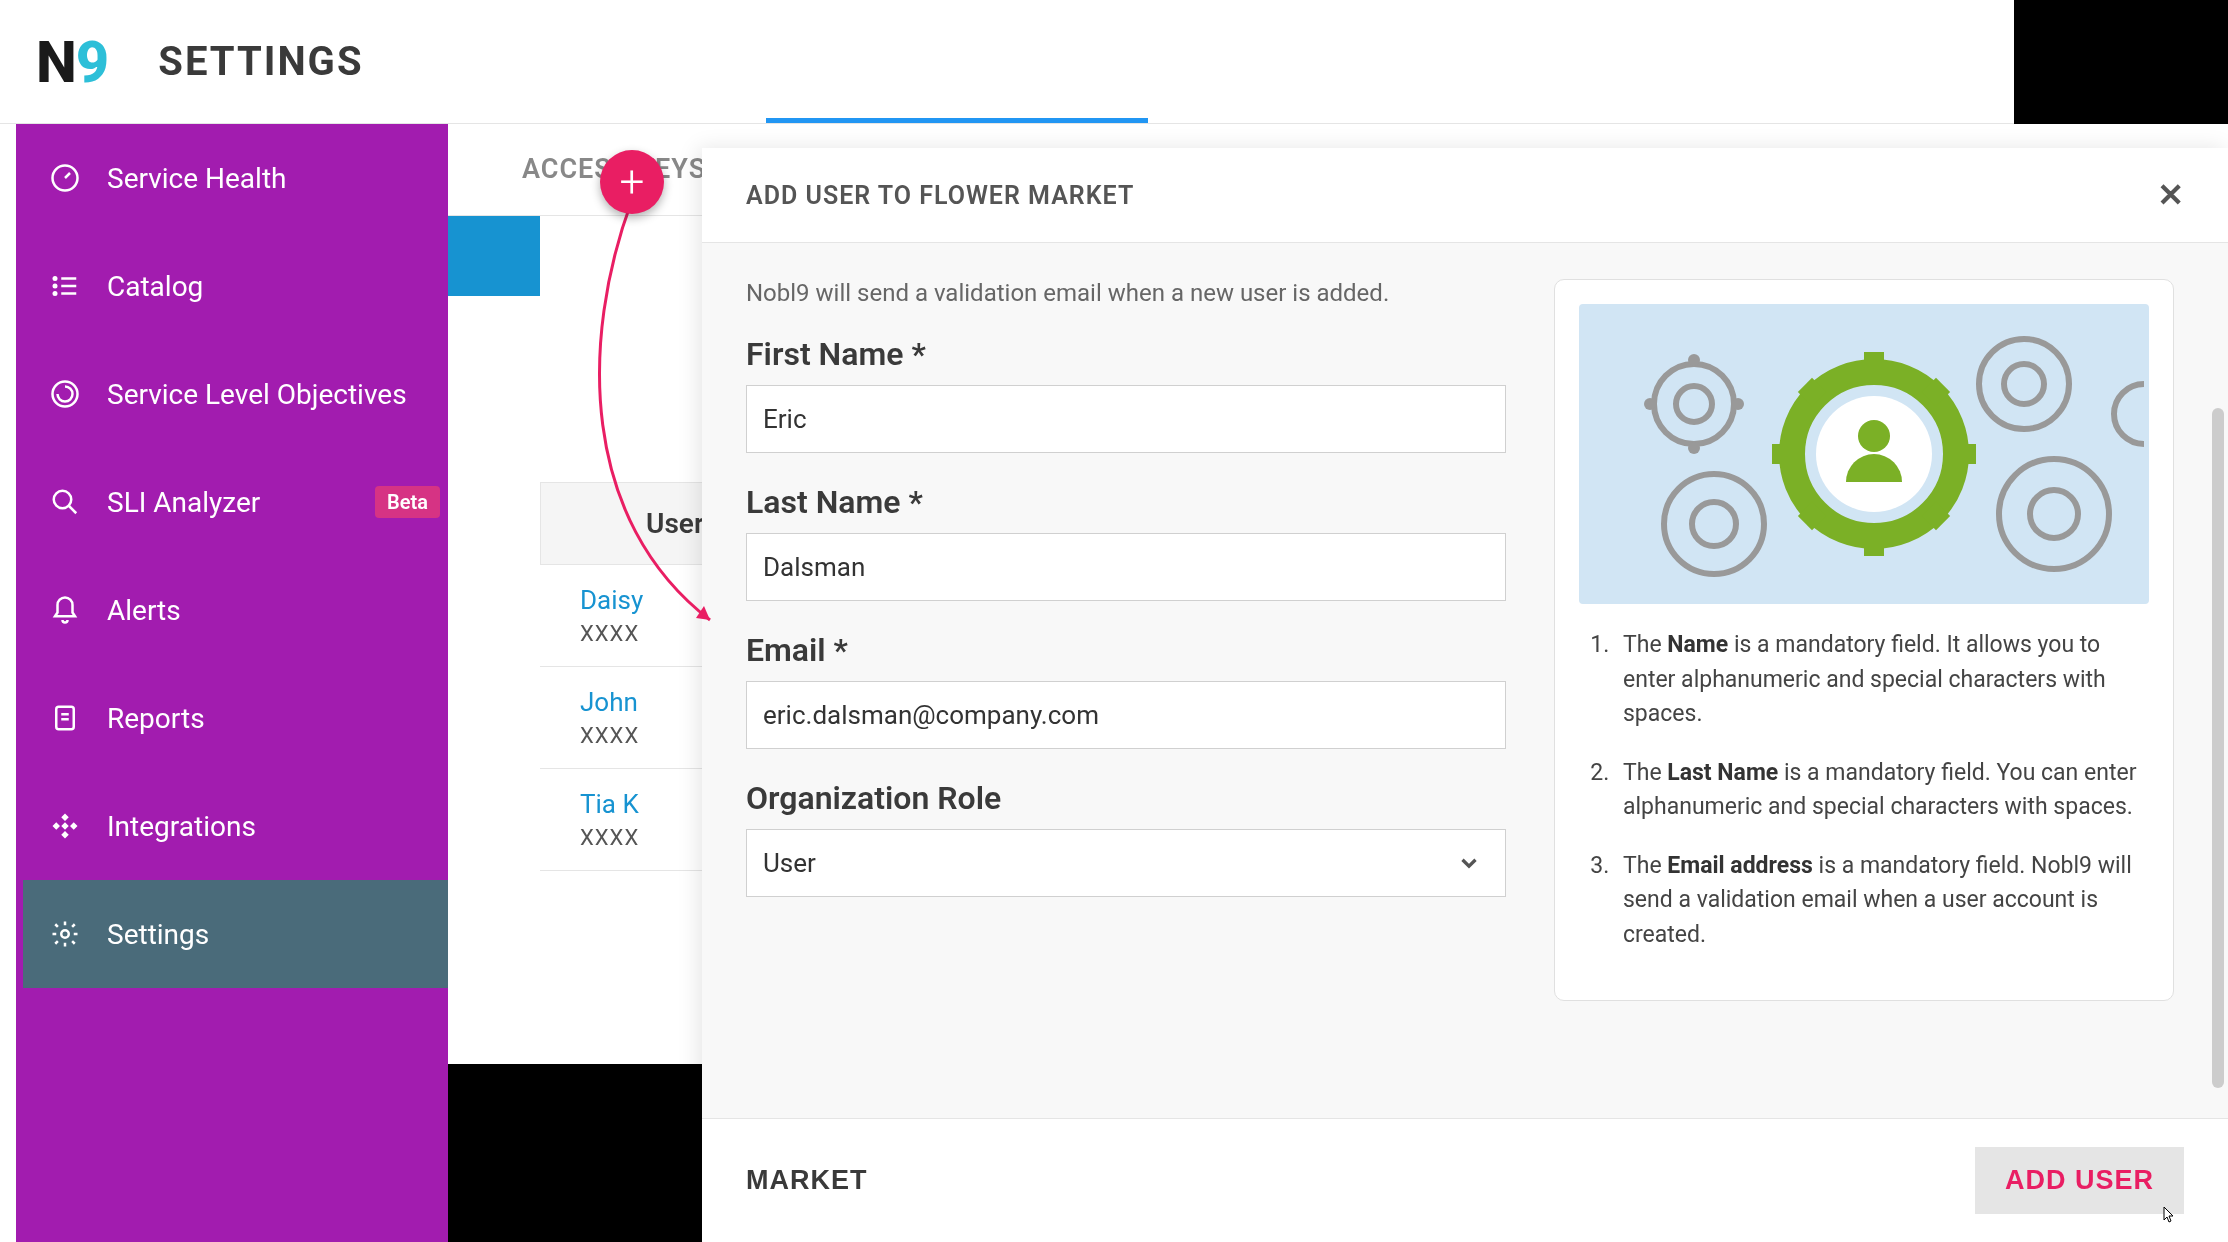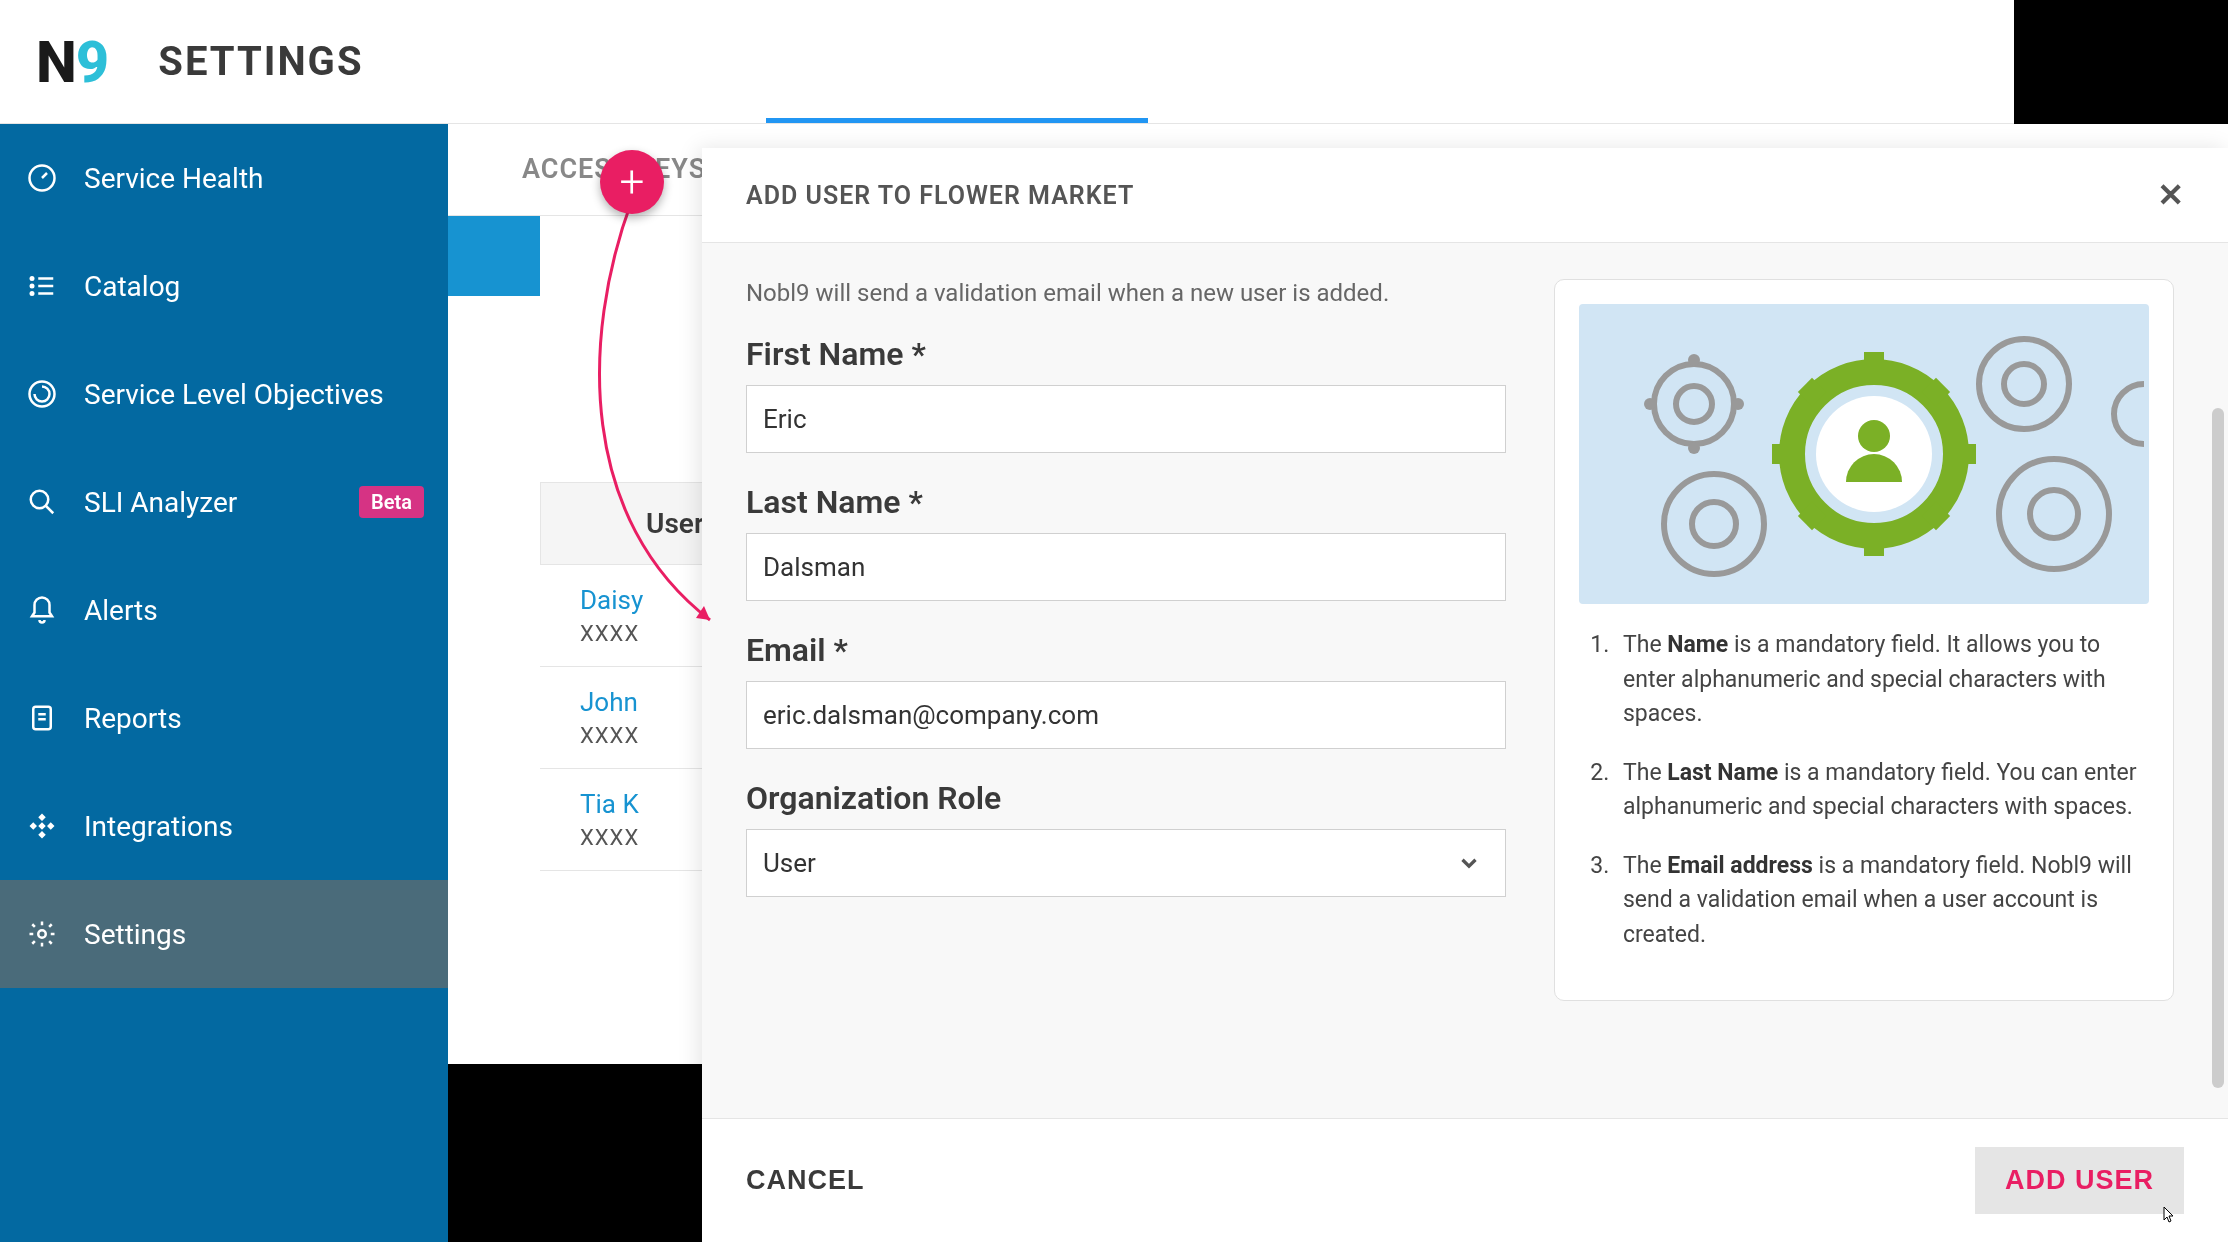--- a/index.html
+++ b/index.html
@@ -7,21 +7,21 @@
   
   
   .header { height: 124px; display: flex; align-items: center; padding-left: 36px; border-bottom: 1px solid #e5e5e5; }
   .logo { display: flex; align-items: baseline; font-weight: 800; font-size: 58px; letter-spacing: -1px; }
   .logo .n { color: #1a1a1a; }
   .logo .nine { color: #2dbfd8; }
   .header-title { margin-left: 50px; font-size: 40px; font-weight: 700; letter-spacing: 2px; color: #3a3a3a; }
   .header-right-black { position: absolute; top: 0; right: 0; width: 214px; height: 124px; background: #000; }
   
   
-  .sidebar { position: absolute; left: 0; top: 124px; bottom: 0; width: 448px; background: #0369a1; color: #fff; }
+  .sidebar { position: absolute; left: 16px; top: 124px; bottom: 0; width: 448px; background: #a21caf; color: #fff; padding-left: 7px; }
   .sidebar-item { display: flex; align-items: center; height: 108px; padding-left: 24px; font-size: 28px; cursor: pointer; }
   .sidebar-item.active { background: #4a6b7a; }
   .sidebar-item .icon { width: 36px; height: 36px; display: flex; align-items: center; justify-content: center; margin-right: 24px; }
   .beta-badge { background: #d63384; color: #fff; font-size: 20px; padding: 4px 12px; border-radius: 4px; margin-left: auto; margin-right: 24px; font-weight: 600; }
   
   
   .main { position: absolute; left: 448px; top: 124px; right: 0; bottom: 0; background: #fff; }
   
   
   .tabs { height: 92px; display: flex; align-items: flex-end; border-bottom: 1px solid #e5e5e5; padding-left: 14px; }
@@ -288,19 +288,19 @@
       </div>
       <ol class="help-list">
         <li><span>The </span><b>Name</b><span> is a mandatory field. It allows you to enter alphanumeric and special characters with spaces.</span></li>
         <li><span>The </span><b>Last Name</b><span> is a mandatory field. You can enter alphanumeric and special characters with spaces.</span></li>
         <li><span>The </span><b>Email address</b><span> is a mandatory field. Nobl9 will send a validation email when a user account is created.</span></li>
       </ol>
     </div>
     <div class="scrollbar-fake"></div>
   </div>
   <div class="modal-footer">
-    <button class="btn-cancel">CANCEL</button>
+    <button class="btn-cancel">MARKET</button>
     <button class="btn-add">ADD USER</button>
   </div>
   <svg class="cursor-ptr" width="28" height="28" viewBox="0 0 24 24">
     <path d="M8 3 v13 l3-3 2 5 2-1 -2-5 4 0 z" fill="#fff" stroke="#000" stroke-width="1"></path>
   </svg>
 </div>
 
 </body></html>

